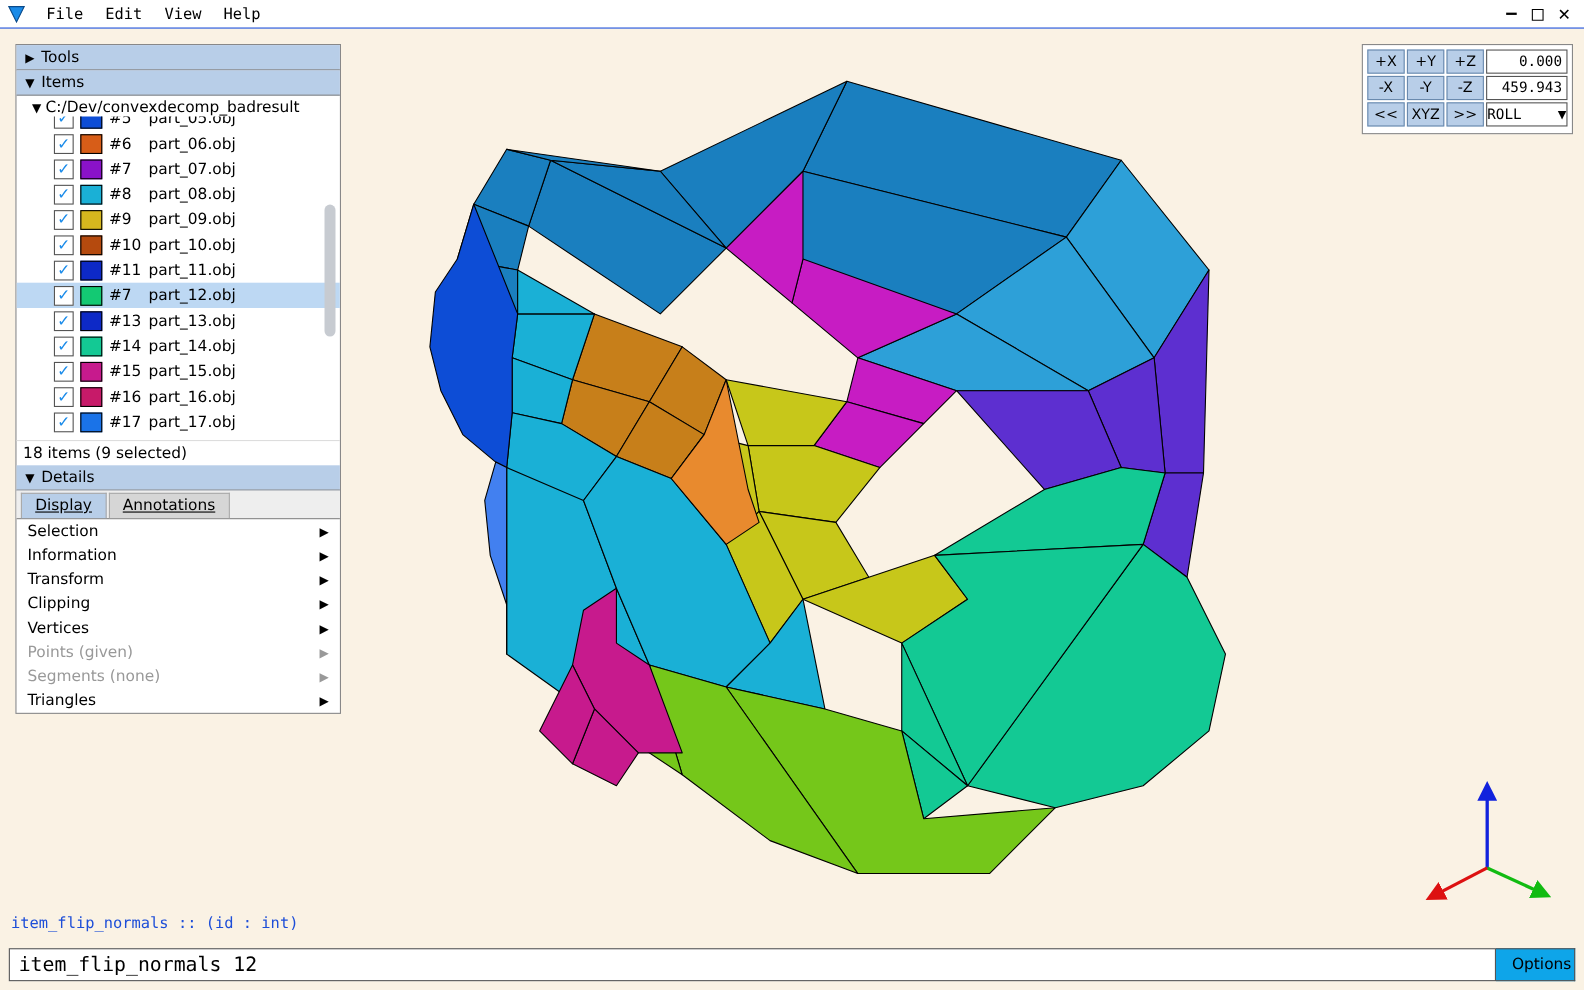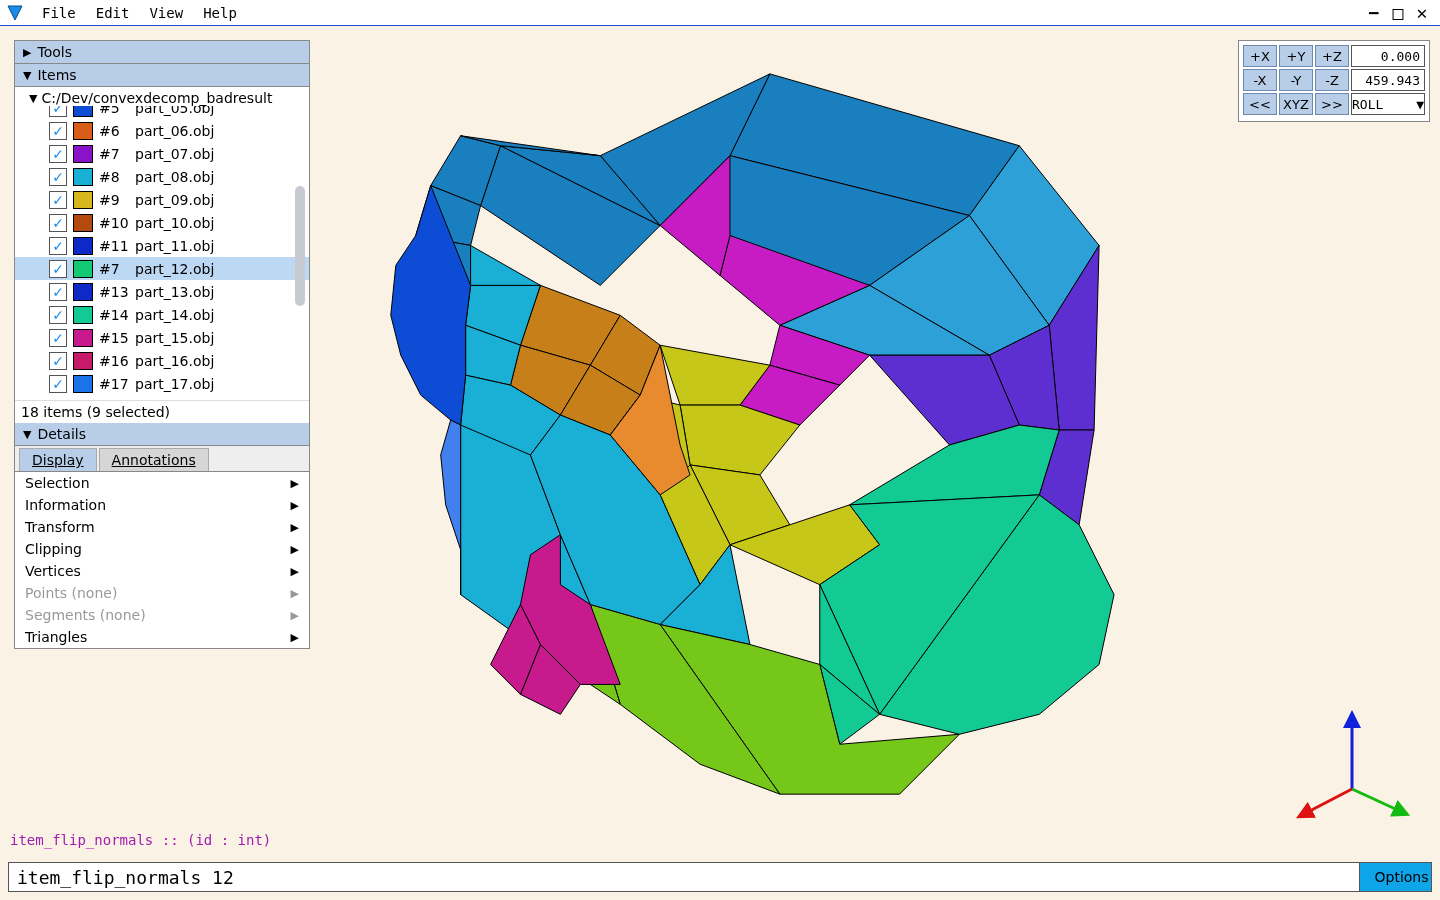--- a/index.html
+++ b/index.html
@@ -181,21 +181,21 @@
 }
 
 
 .console {
   position: absolute;
   left: 10px;
   bottom: 50px;
   color: #0042d1;
   line-height: 1.45;
 }
-.console .sig { color: #a21caf; }
+.console .sig { color: #1d4ed8; }
 
 
 .cmdbar {
   position: absolute;
   bottom: 8px;
   left: 8px;
   right: 8px;
   height: 30px;
   display: flex;
   gap: 0;
@@ -429,21 +429,21 @@
       </div>
       <div class="detail-row">
         <span>Clipping</span>
         <span class="chevron">▶</span>
       </div>
       <div class="detail-row">
         <span>Vertices</span>
         <span class="chevron">▶</span>
       </div>
       <div class="detail-row disabled">
-        <span>Points (none)</span>
+        <span>Points (given)</span>
         <span class="chevron">▶</span>
       </div>
       <div class="detail-row disabled">
         <span>Segments (none)</span>
         <span class="chevron">▶</span>
       </div>
       <div class="detail-row">
         <span>Triangles</span>
         <span class="chevron">▶</span>
       </div>

